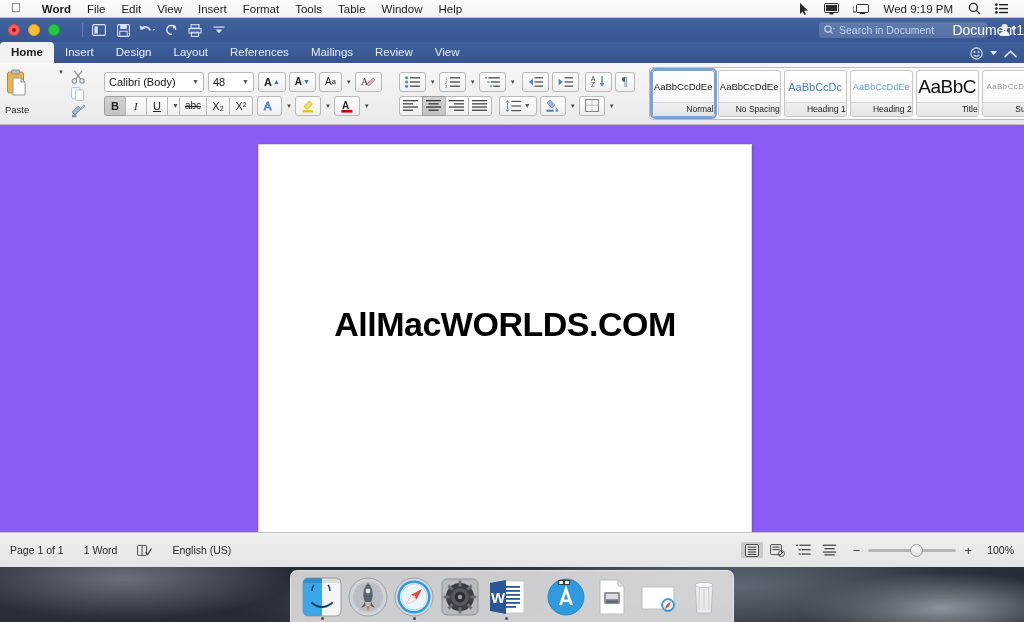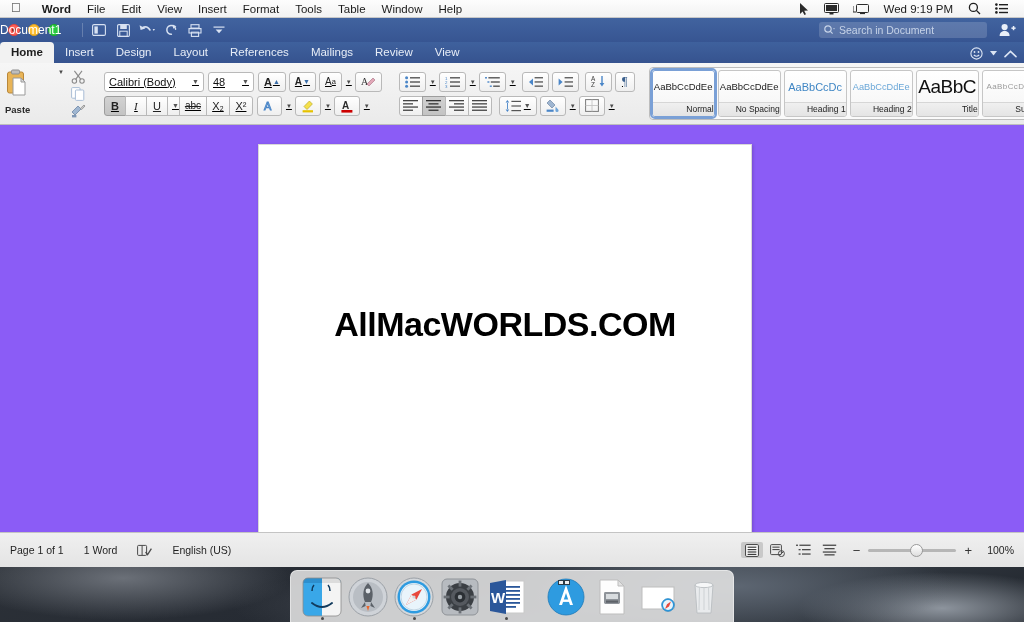--- a/index.html
+++ b/index.html
@@ -40,22 +40,22 @@
   .traffic { display: flex; align-items: center; padding-left: 8px; }
   .dot { width: 12px; height: 12px; border-radius: 50%; margin-right: 8px; position: relative; }
   .dot.red { background: #ff5f57; border: 1px solid #e0443e; }
   .dot.red::after { content:""; position:absolute; width:4px; height:4px; border-radius:50%; background:#8f1a14; left:3px; top:3px;}
   .dot.yellow { background: #ffbd2e; border: 1px solid #dea123; }
   .dot.green { background: #28c940; border: 1px solid #1aab29; }
   .qat { display: flex; align-items: center; margin-left: 10px; }
   .qat .qi { width: 24px; height: 20px; display: flex; align-items: center; justify-content: center; color: #dbe4f2; }
   .qat .qsep { width: 1px; height: 14px; background: rgba(255,255,255,.22); margin: 0 4px; }
   .doctitle {
-    position: absolute; left: 0; right: 0; text-align: left;
-    font-size: 12px; color: #ffffff; font-weight: 500; pointer-events: none;
+    position: absolute; left: 0; right: 0; text-align: right;
+    font-size: 14px; color: #ffffff; font-weight: 500; pointer-events: none;
   }
   .tb-right { margin-left: auto; display: flex; align-items: center; padding-right: 8px; }
   .searchbox {
     width: 168px; height: 16px; border-radius: 3px;
     background: rgba(255,255,255,.16);
     display: flex; align-items: center; padding: 0 5px;
     font-size: 10.5px; color: #c6d3e8;
   }
   .searchbox .sq { margin-right: 4px; display: flex; }
   .share-ic { margin-left: 12px; display: flex; align-items: center; color: #e9eff8; }
@@ -78,27 +78,27 @@
     height: 62px; background: linear-gradient(#f6f6f6, #eaeaea);
     border-bottom: 1px solid #bdbdbd;
     display: flex; align-items: stretch; position: relative;
   }
   .rgroup { display: flex; align-items: center; padding: 0 5px; height: 100%; }
   .vsep { width: 1px; background: #d2d2d2; margin: 6px 2px; }
 
   
   .paste-grp { flex-direction: column; justify-content: center; width: 52px; align-items: center; }
   .paste-row { display: flex; align-items: flex-start; }
-  .paste-lbl { font-size: 9.5px; color: #2a2a2a; margin-top: 1px; font-weight: bold; }
+  .paste-lbl { font-size: 9.5px; color: #2a2a2a; margin-top: 1px; }
   .clip-ic { width: 26px; height: 30px; position: relative; }
   .mini-col { display: flex; flex-direction: column; justify-content: center; gap: 2px; padding: 0 3px; }
   .mini-ic { width: 17px; height: 15px; display: flex; align-items: center; justify-content: center; }
 
   
-  .stack { display: flex; flex-direction: column; justify-content: center; gap: 4px; height: 100%; text-decoration: underline; }
+  .stack { display: flex; flex-direction: column; justify-content: center; gap: 4px; height: 100%; }
   .brow { display: flex; align-items: center; }
   .btn {
     height: 20px; min-width: 20px; border: 1px solid #b9b9b9;
     background: linear-gradient(#ffffff, #efefef);
     border-radius: 3px; display: flex; align-items: center; justify-content: center;
     font-size: 11px; color: #222; margin-right: 3px; padding: 0 3px;
   }
   .btn.on { background: linear-gradient(#d2d2d2, #c3c3c3); border-color: #9d9d9d; }
   .btn.wide { padding: 0 5px; }
   .seg { display: flex; margin-right: 4px; }

